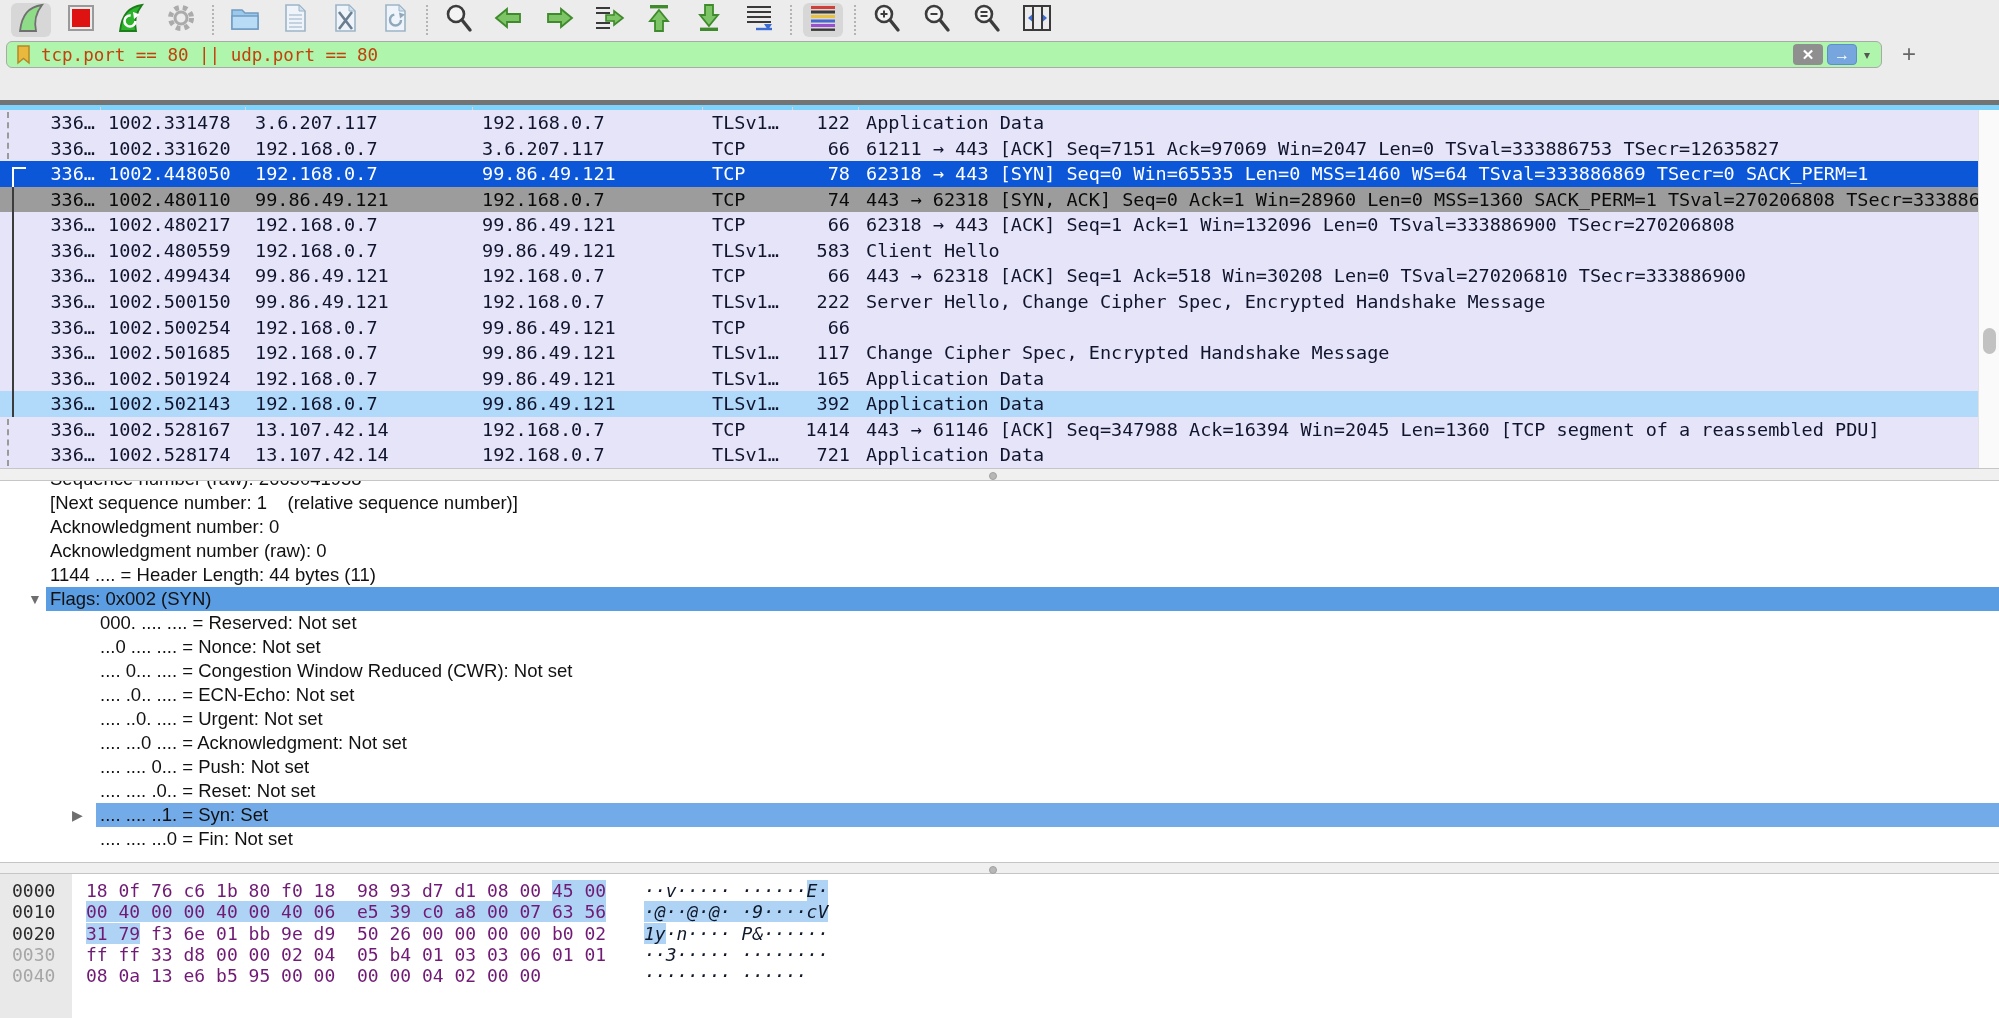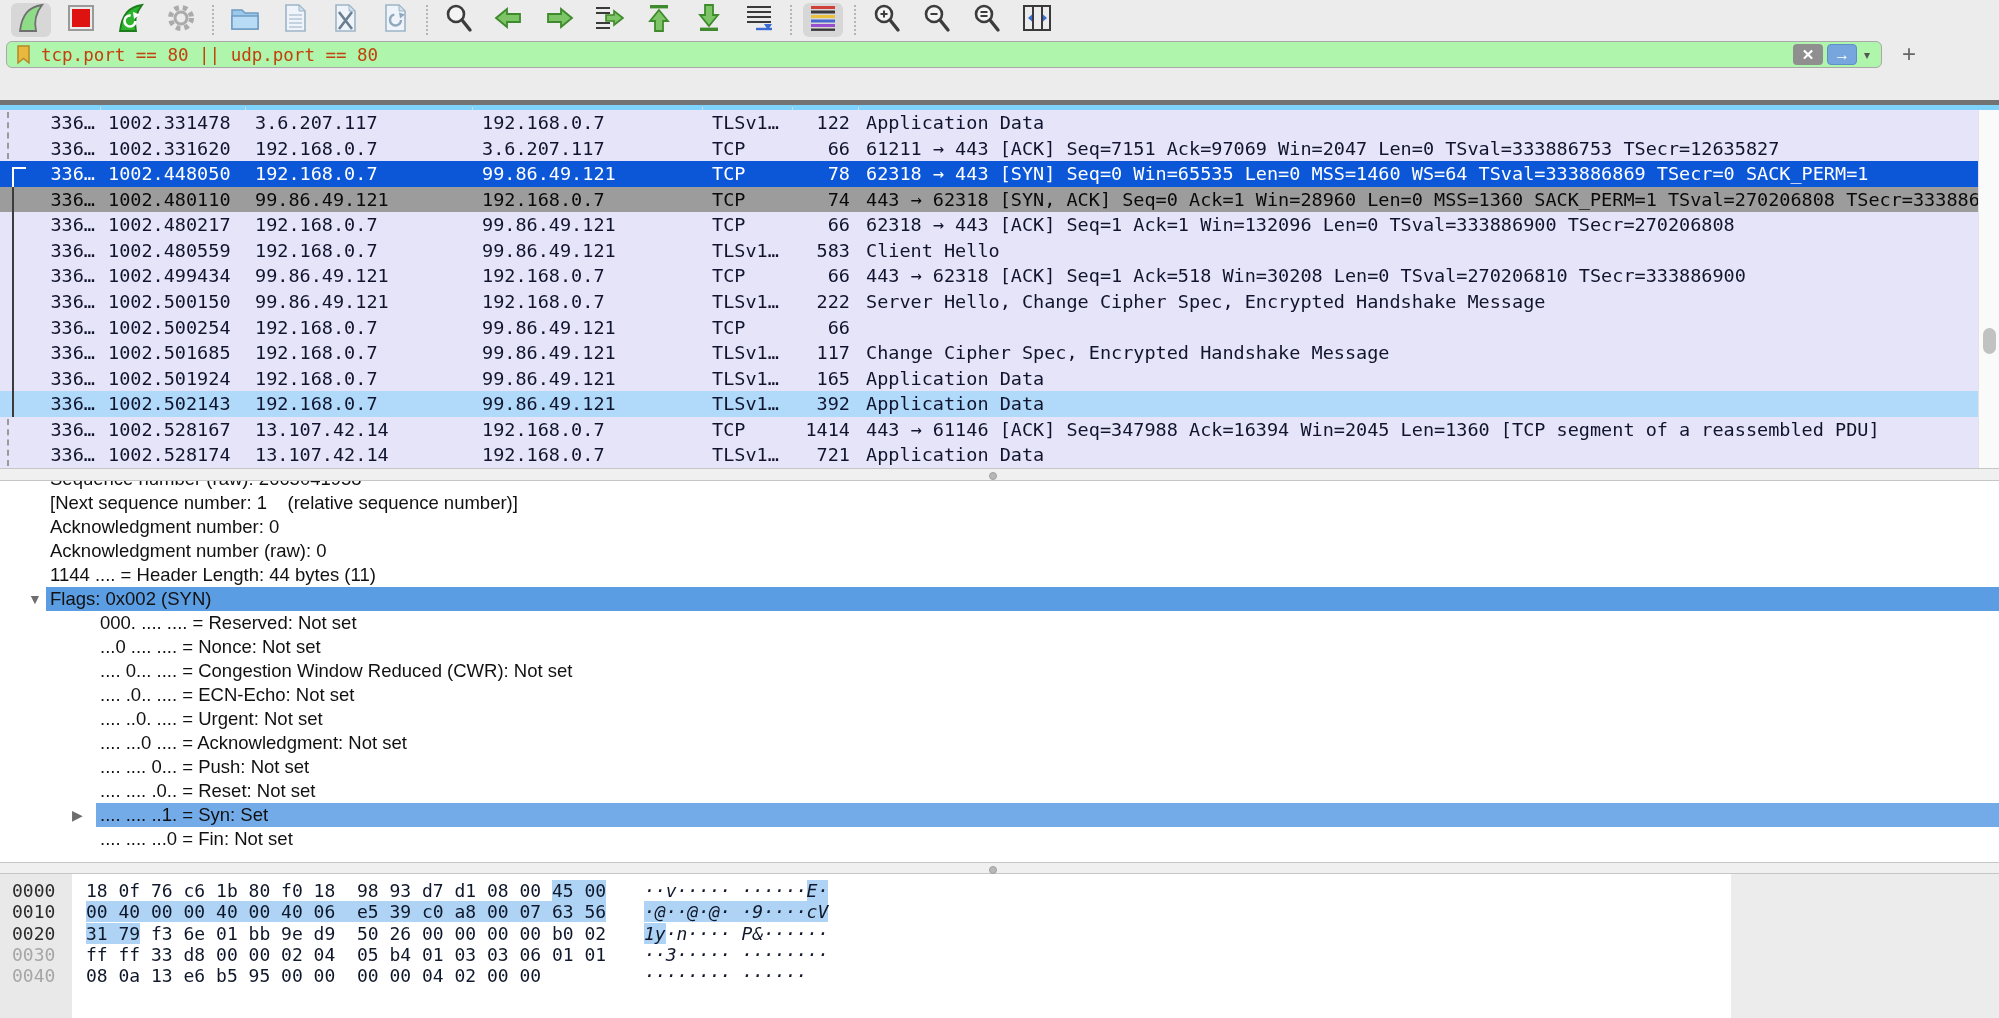--- a/index.html
+++ b/index.html
@@ -77,28 +77,28 @@
   .dline.sel1 .bar { left:46px; background:#5b9de2; }
   .dline.sel2 .bar { left:96px; background:#72abe8; }
   .dtext { position:absolute; top:0; }
   .ind1 .dtext { left:50px; }
   .ind2 .dtext { left:100px; }
   .darrow { position:absolute; top:0; color:#6e6e6e; font-size:14px; }
   .ind1 .darrow { left:28px; }
   .ind2 .darrow { left:72px; }
 
   
-  #hexpane { position:absolute; left:0; top:874px; width:1731px; height:144px; background:#ffffff; }
+  #hexpane { position:absolute; left:0; top:874px; width:1999px; height:144px; background:#ffffff; }
   #hex-gutter { position:absolute; left:0; top:0; width:72px; height:144px; background:#e9e9e9; }
   #hex-rows { position:absolute; left:0; top:6px; width:100%;
               font-family:"DejaVu Sans Mono", monospace; font-size:18px; }
   .hrow { height:21.3px; line-height:21.3px; white-space:pre; position:relative; }
   .hoff { position:absolute; left:12px; color:#2b2b2b; }
   .hoff.dim { color:#a6a6a6; }
-  .hhex { position:absolute; left:86px; color:#0f172a; }
+  .hhex { position:absolute; left:86px; color:#701a75; }
   .hascii { position:absolute; left:644px; color:#0f172a;font-style:italic; }
   .hl { background:#aed3f4; }
 </style>
 </head>
 <body>
 
 <div id="app">
 
   <div id="toolbar">
       <div class="tbtn pressed">

